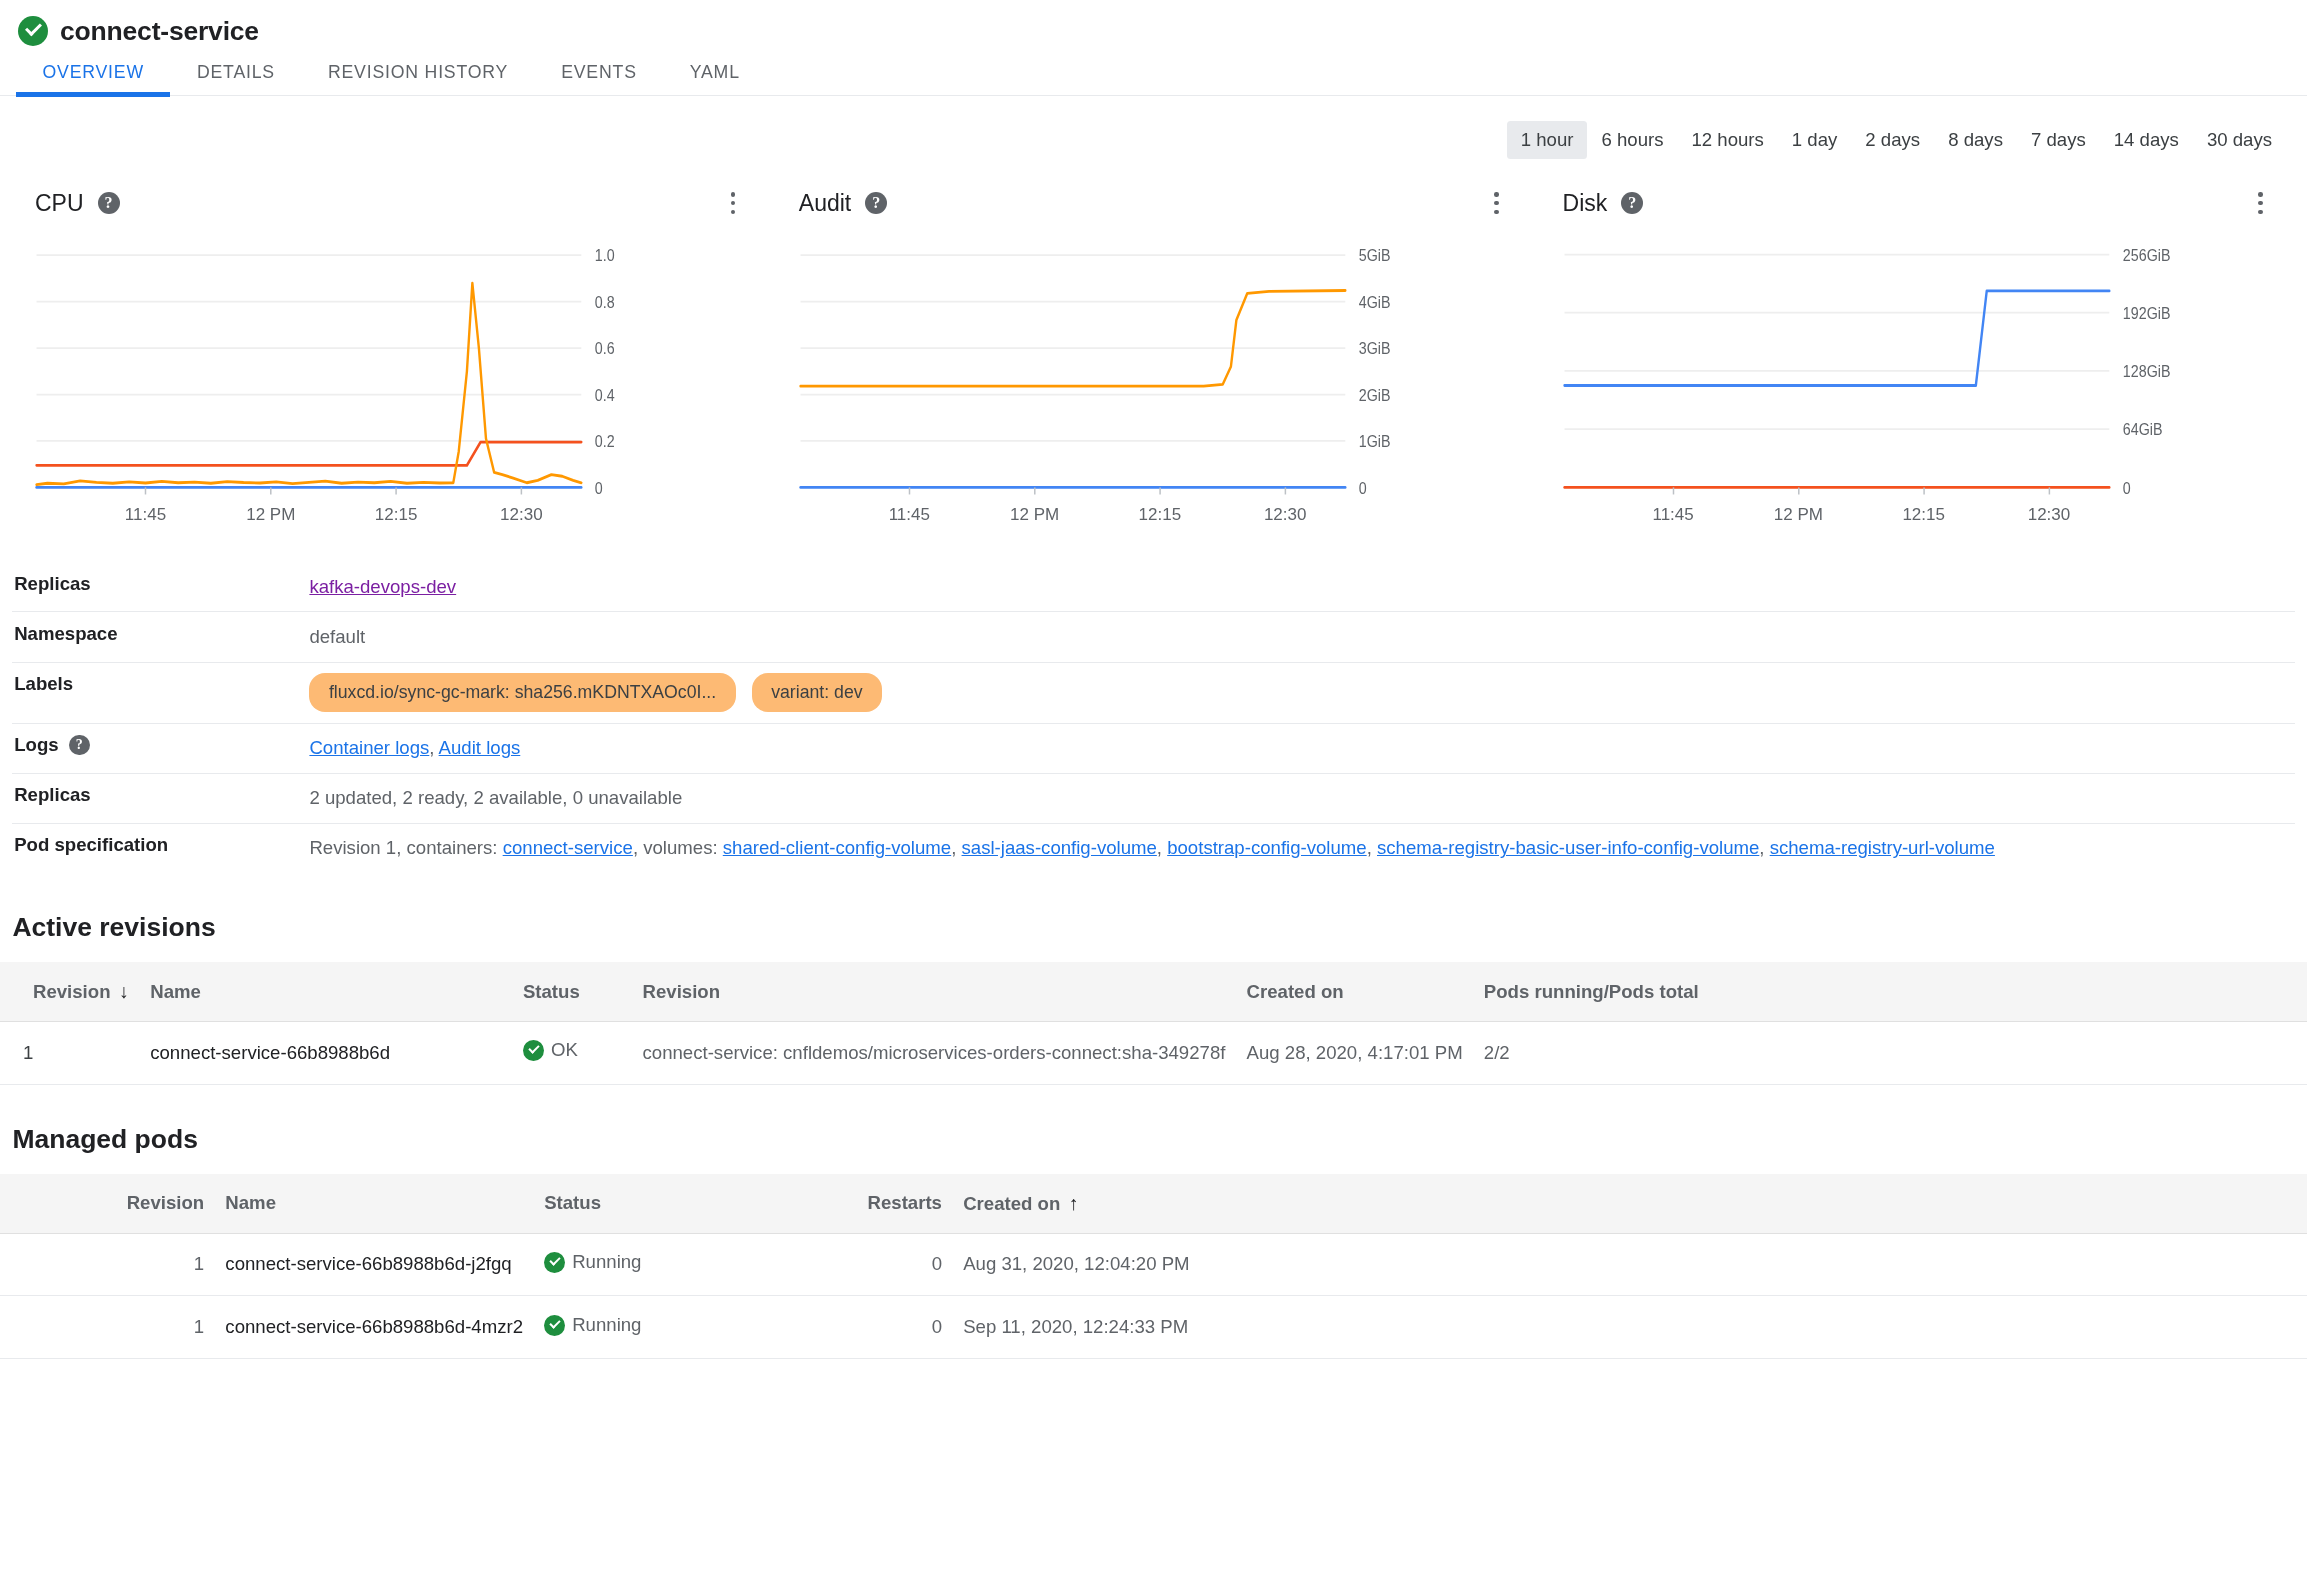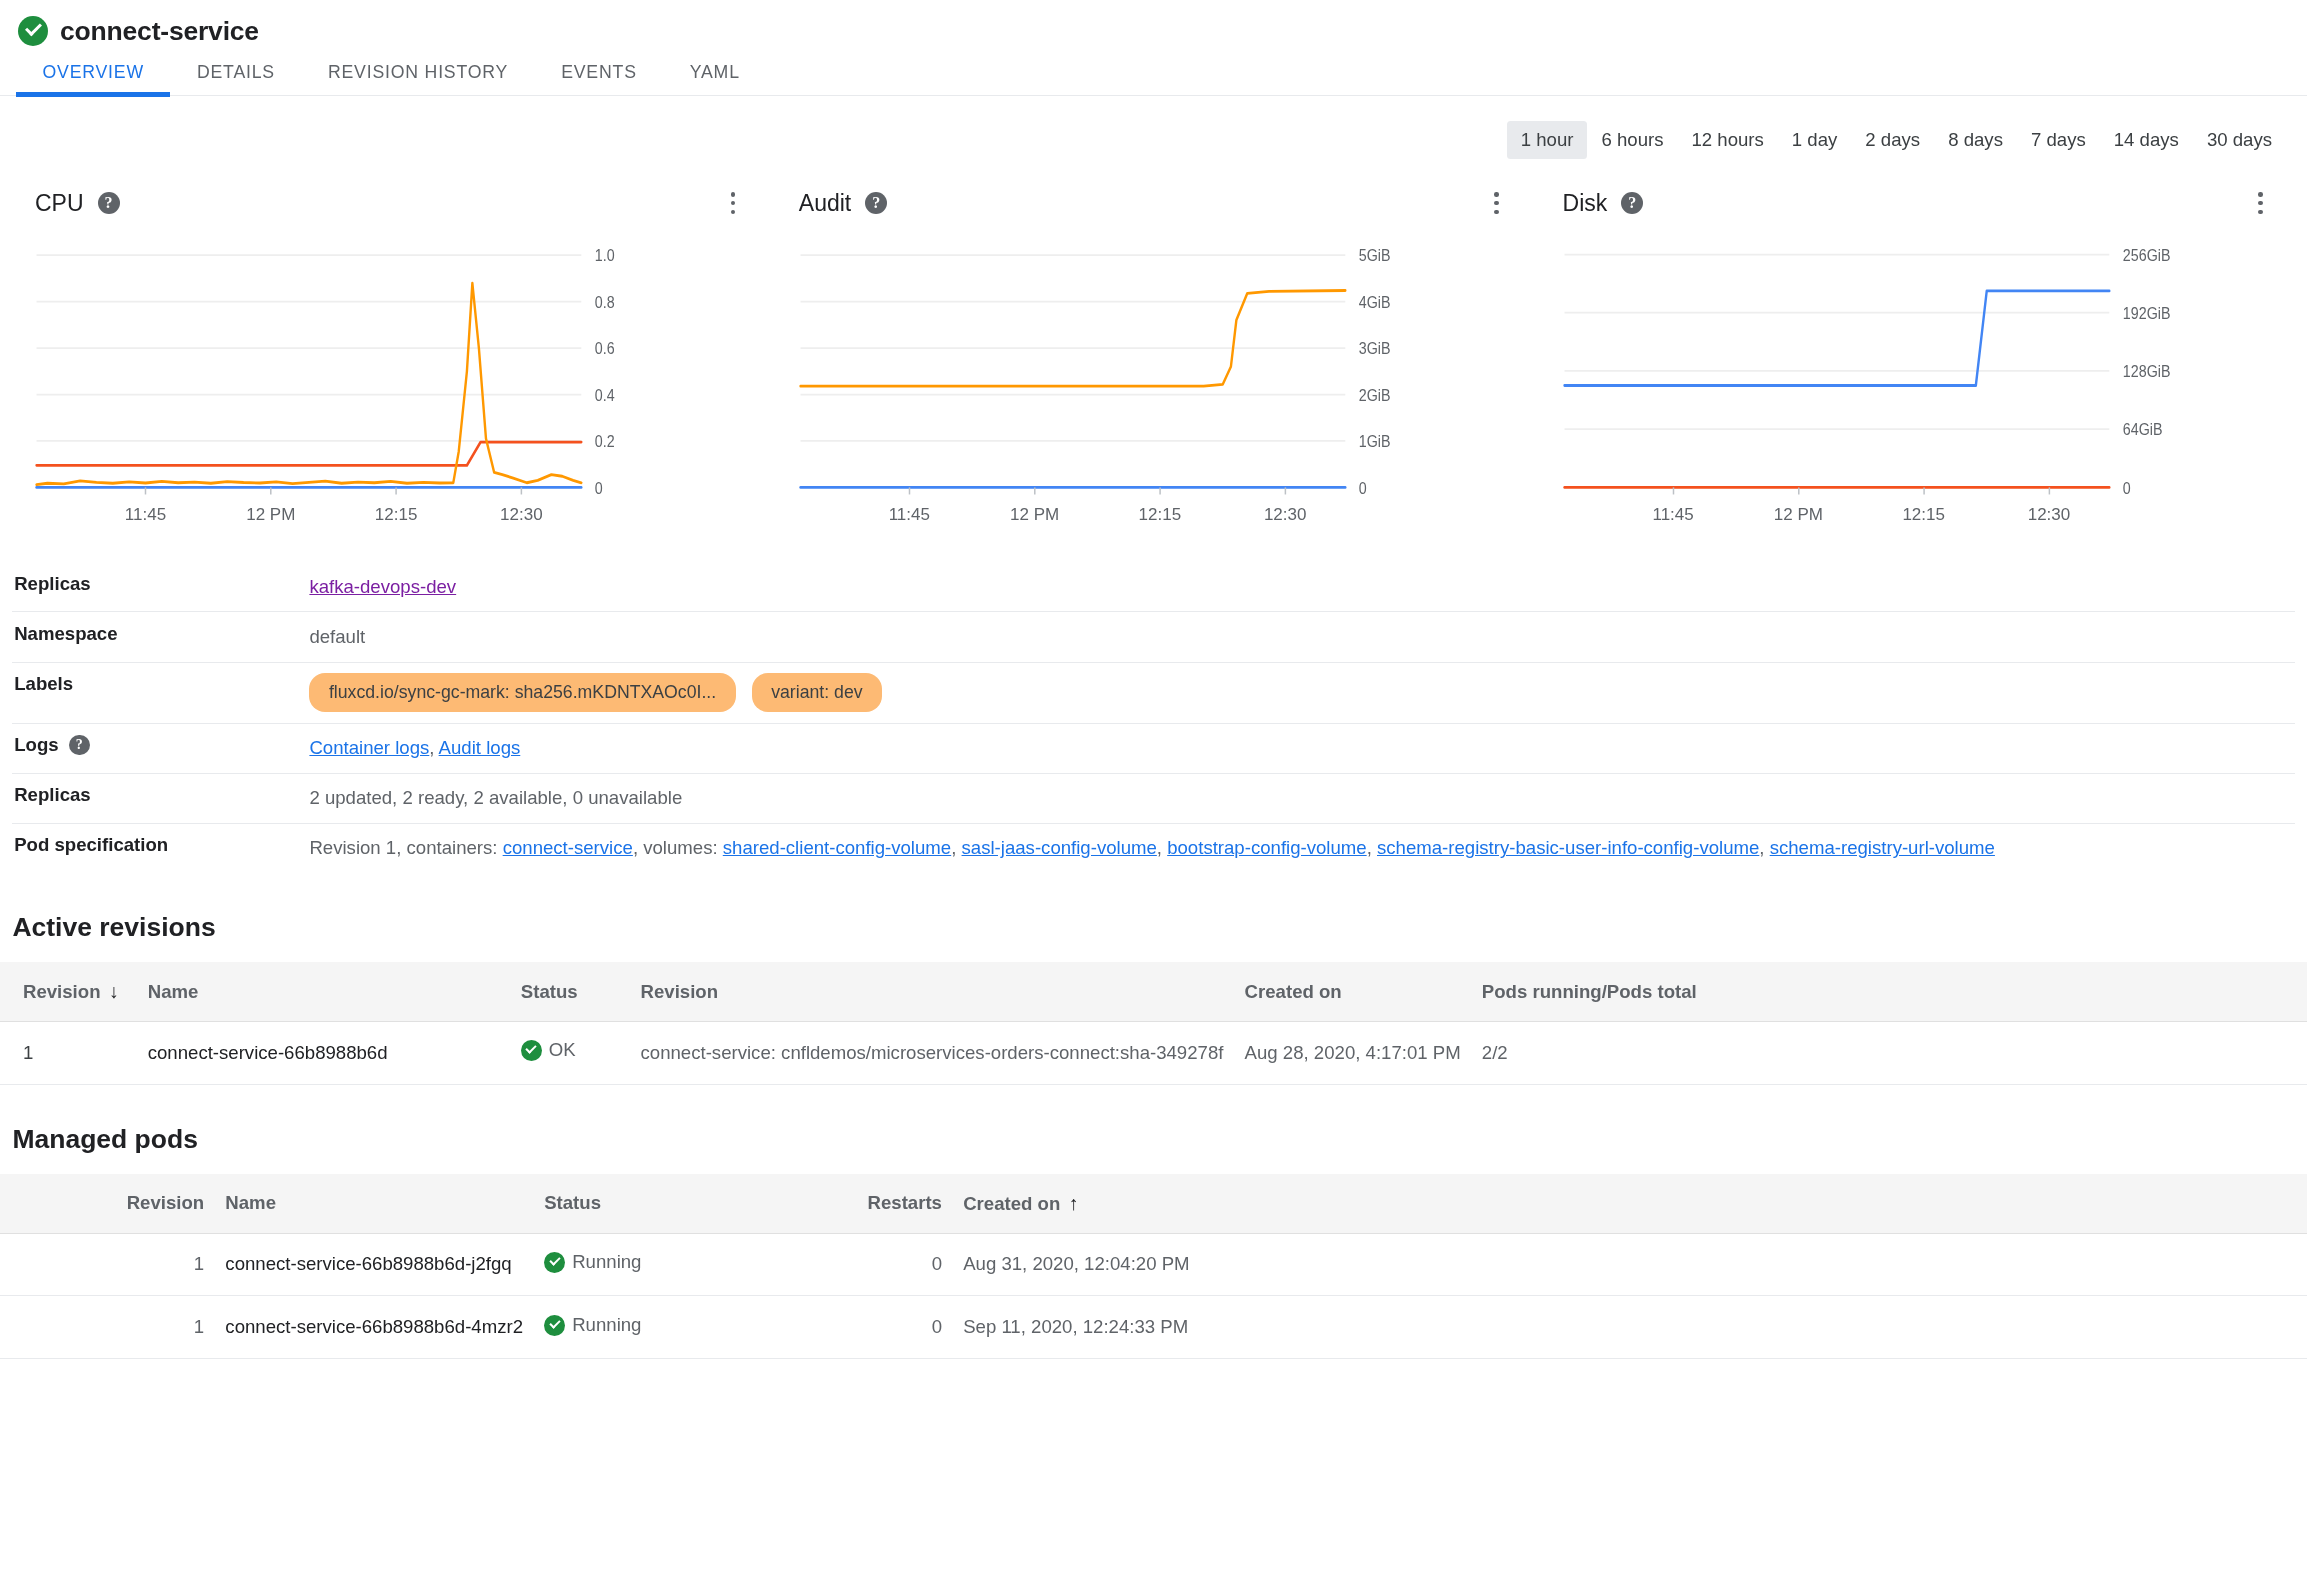--- a/index.html
+++ b/index.html
@@ -330,21 +330,21 @@
     <div class="dlabel">Pod specification</div>
     <div class="dvalue" id="podspec-value">Revision 1, containers: <span class="link-blue">connect-service</span>, volumes: <span class="link-blue">shared-client-config-volume</span>, <span class="link-blue">sasl-jaas-config-volume</span>, <span class="link-blue">bootstrap-config-volume</span>, <span class="link-blue">schema-registry-basic-user-info-config-volume</span>, <span class="link-blue">schema-registry-url-volume</span></div>
   </div>
 
 </div>
 
 <div class="section-title">Active revisions</div>
 <table class="gtable" id="rev-table">
   <thead>
       <tr>
-        <th style="width: 6%; padding-left: 23px;">Revision<span class="sort-arrow">↓</span></th>
+        <th style="width: 6%; padding-left: 33px;">Revision<span class="sort-arrow">↓</span></th>
         <th style="width: 17%;">Name</th>
         <th style="width: 5.5%;">Status</th>
         <th style="width: 22%;">Revision</th>
         <th style="width: 9%;">Created on</th>
         <th style="width: 19%;">Pods running/Pods total</th>
         <th style="width: 21.5%;"></th>
       </tr>
     </thead>
   <tbody>
       <tr>

